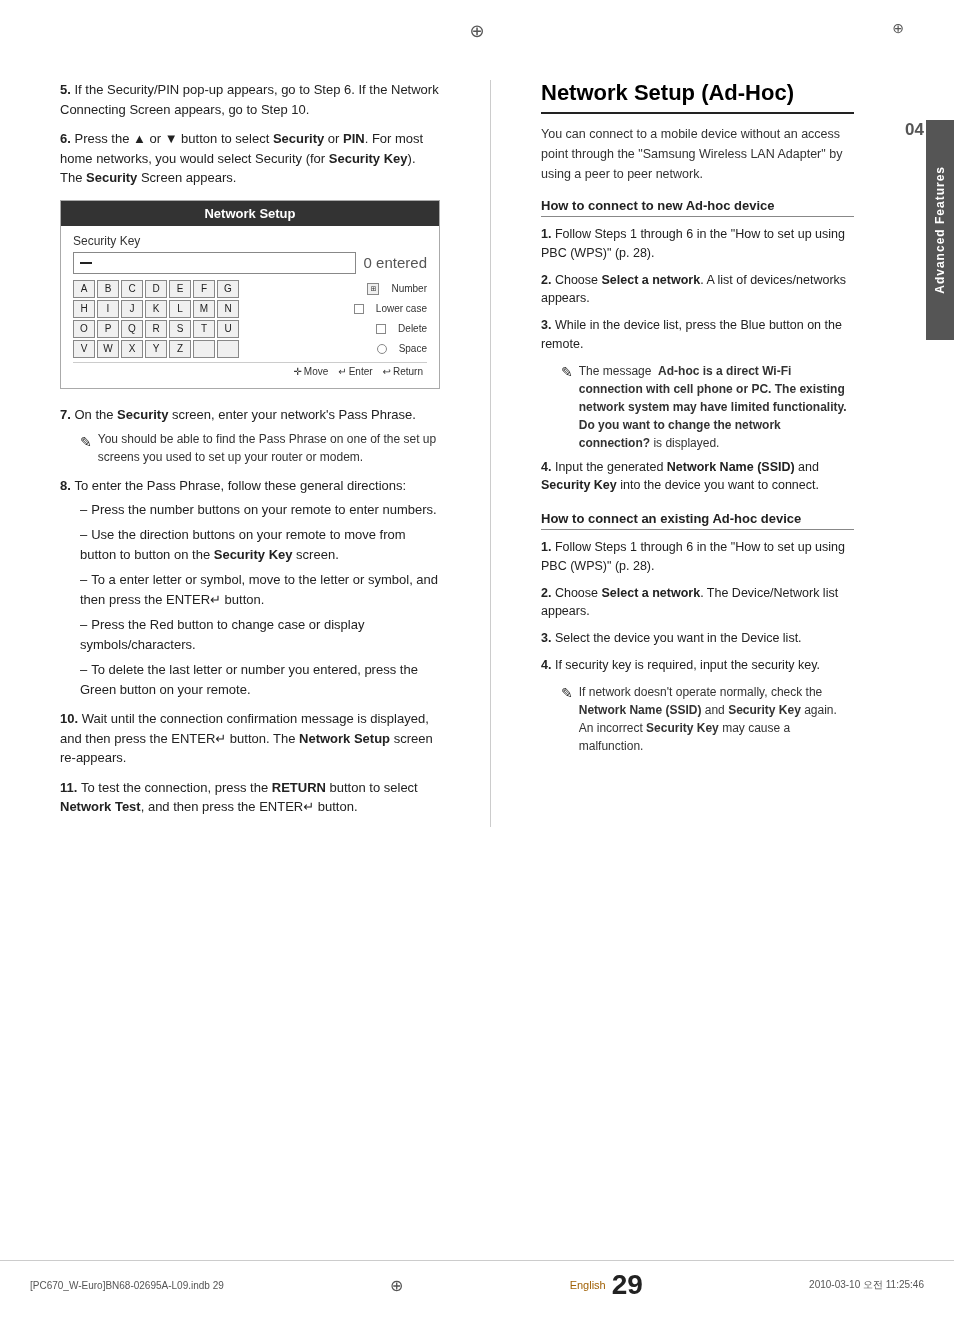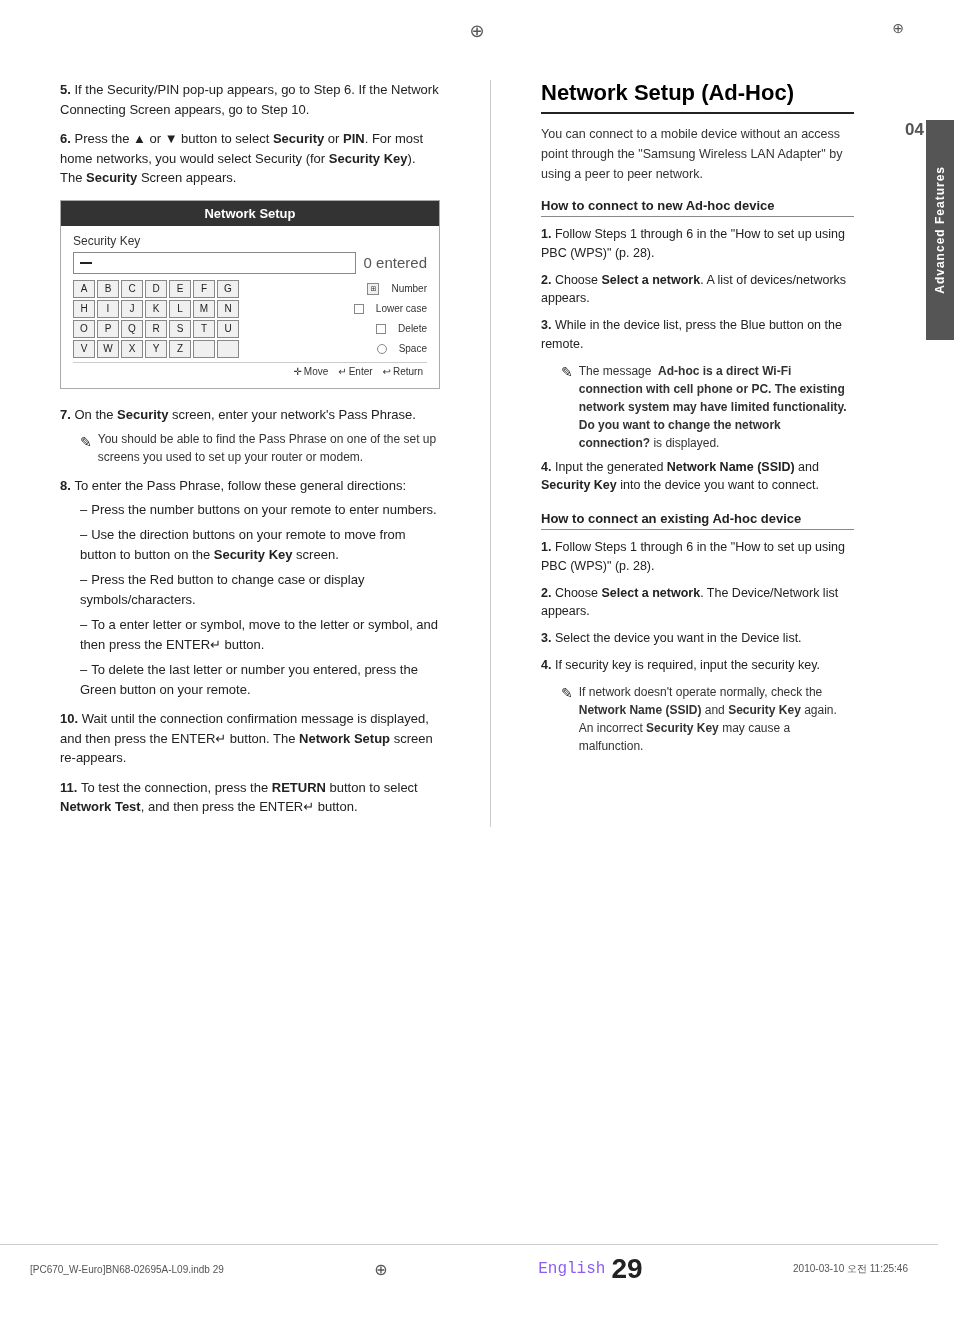--- a/index.html
+++ b/index.html
@@ -266,25 +266,25 @@
     }
     .right-step-number {
       font-weight: bold;
     }
 
     
     .footer {
       position: absolute;
       bottom: 20px;
       left: 0;
-      right: 16px;
+      right: 0;
       display: flex;
       justify-content: space-between;
       align-items: center;
-      padding: 16px 30px;
+      padding: 0 30px;
       font-size: 11px;
       color: #555;
       border-top: 1px solid #ccc;
       padding-top: 8px;
     }
     .footer-left {
       font-size: 10px;
     }
     .footer-center {
       display: flex;
@@ -296,23 +296,22 @@
     }
     .footer-right {
       font-size: 10px;
     }
     .page-number-box {
       display: flex;
       align-items: center;
       gap: 6px;
     }
     .page-num-text {
-      font-size: 16px;
-      color: #8b5cf6;
-      font-family: Liberation Mono, monospace;
+      font-size: 11px;
+      color: #a16207;
     }
     .page-num-big {
       font-size: 28px;
       font-weight: bold;
       color: #222;
     }
 
     
     .top-compass {
       position: absolute;
@@ -462,22 +461,22 @@
           <span class="note-icon">✎</span>
           <span class="note-text">You should be able to find the Pass Phrase on one of the set up screens you used to set up your router or modem.</span>
         </div>
       </div>
 
       <div class="step-item">
         <span class="step-number">8.</span>&nbsp;<span class="step-text">To enter the Pass Phrase, follow these general directions:</span>
         <div class="sub-steps">
           <div class="sub-step"><span class="sub-step-dash">–</span>Press the number buttons on your remote to enter numbers.</div>
           <div class="sub-step"><span class="sub-step-dash">–</span>Use the direction buttons on your remote to move from button to button on the <strong>Security Key</strong> screen.</div>
+          <div class="sub-step"><span class="sub-step-dash">–</span>To a enter letter or symbol, move to the letter or symbol, and then press the ENTER↵ button.</div>
           <div class="sub-step"><span class="sub-step-dash">–</span>Press the Red button to change case or display symbols/characters.</div>
-          <div class="sub-step"><span class="sub-step-dash">–</span>To a enter letter or symbol, move to the letter or symbol, and then press the ENTER↵ button.</div>
           <div class="sub-step"><span class="sub-step-dash">–</span>To delete the last letter or number you entered, press the Green button on your remote.</div>
         </div>
       </div>
 
 
       <div class="step-item">
         <span class="step-number">10.</span>&nbsp;<span class="step-text">Wait until the connection confirmation message is displayed, and then press the ENTER↵ button. The <strong>Network Setup</strong> screen re-appears.</span>
       </div>
 
       <div class="step-item">

